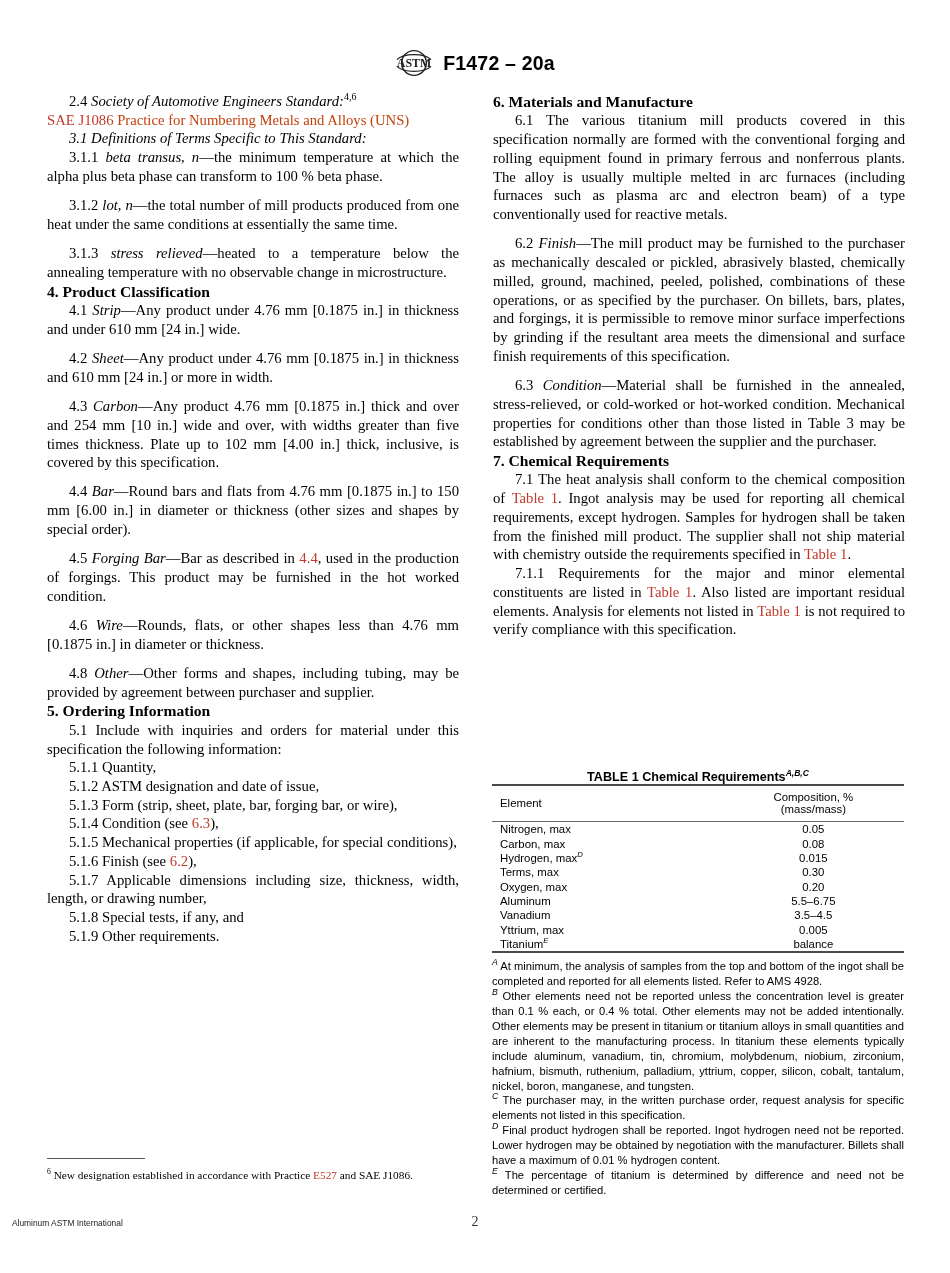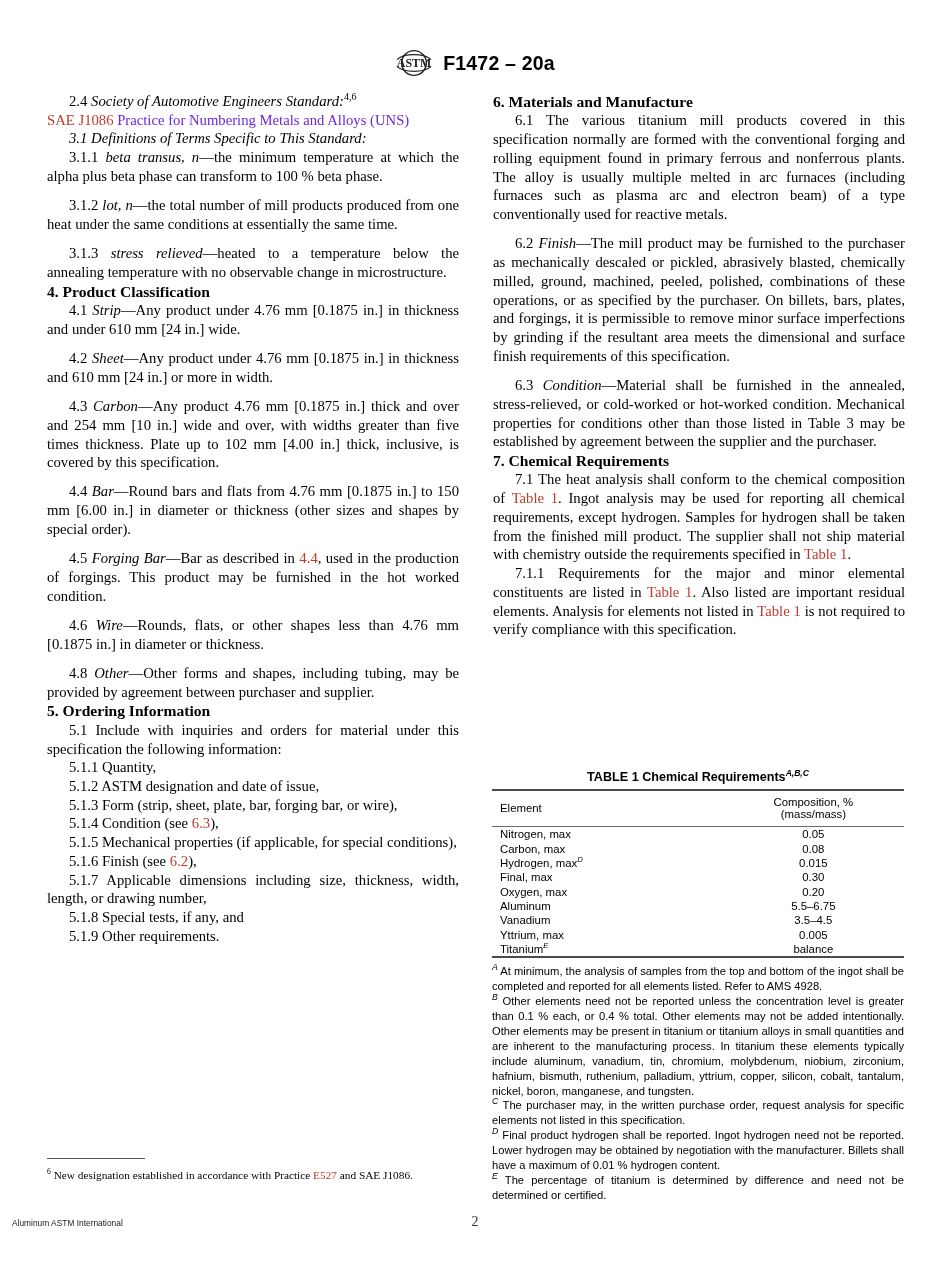--- a/index.html
+++ b/index.html
@@ -73,21 +73,21 @@
     font-family: "Liberation Serif", serif;
     font-weight: bold;
     font-size: 15.6px;
     line-height: 1.25;
   }
   .sec-gap { margin-top: 17px; }
   .sec-gap-after { margin-bottom: 3px; }
 
   .it { font-style: italic; }
   .ref { color: #c0392b; }
-  .blue { color: #6d28d9; }
+  .blue { color: #c2410c; }
   sup { font-size: 0.68em; vertical-align: super; line-height: 0; }
 
   
   .hang {
     text-indent: 0;
     padding-left: 22px;
     margin-left: 0;
   }
   .hang > span.lead {
     margin-left: -22px;
@@ -121,21 +121,20 @@
     position: absolute;
     left: 492px;
     top: 770px;
     width: 412px;
   }
   .table-title {
     font-family: "Liberation Sans", sans-serif;
     font-weight: bold;
     font-size: 12.6px;
     text-align: center;
-    margin-bottom: 5px;
   }
   table.chem {
     width: 100%;
     border-collapse: collapse;
     font-family: "Liberation Sans", sans-serif;
     font-size: 11.4px;
   }
   table.chem thead th {
     font-weight: normal;
     padding: 5px 0 6px 0;
@@ -307,21 +306,21 @@
       </tr>
       <tr>
         <td class="el"><span>Carbon, max</span><sup class="it"></sup></td>
         <td class="val">0.08</td>
       </tr>
       <tr>
         <td class="el"><span>Hydrogen, max</span><sup class="it">D</sup></td>
         <td class="val">0.015</td>
       </tr>
       <tr>
-        <td class="el"><span>Final, max</span><sup class="it"></sup></td>
+        <td class="el"><span>Terms, max</span><sup class="it"></sup></td>
         <td class="val">0.30</td>
       </tr>
       <tr>
         <td class="el"><span>Oxygen, max</span><sup class="it"></sup></td>
         <td class="val">0.20</td>
       </tr>
       <tr>
         <td class="el"><span>Aluminum</span><sup class="it"></sup></td>
         <td class="val">5.5–6.75</td>
       </tr>

